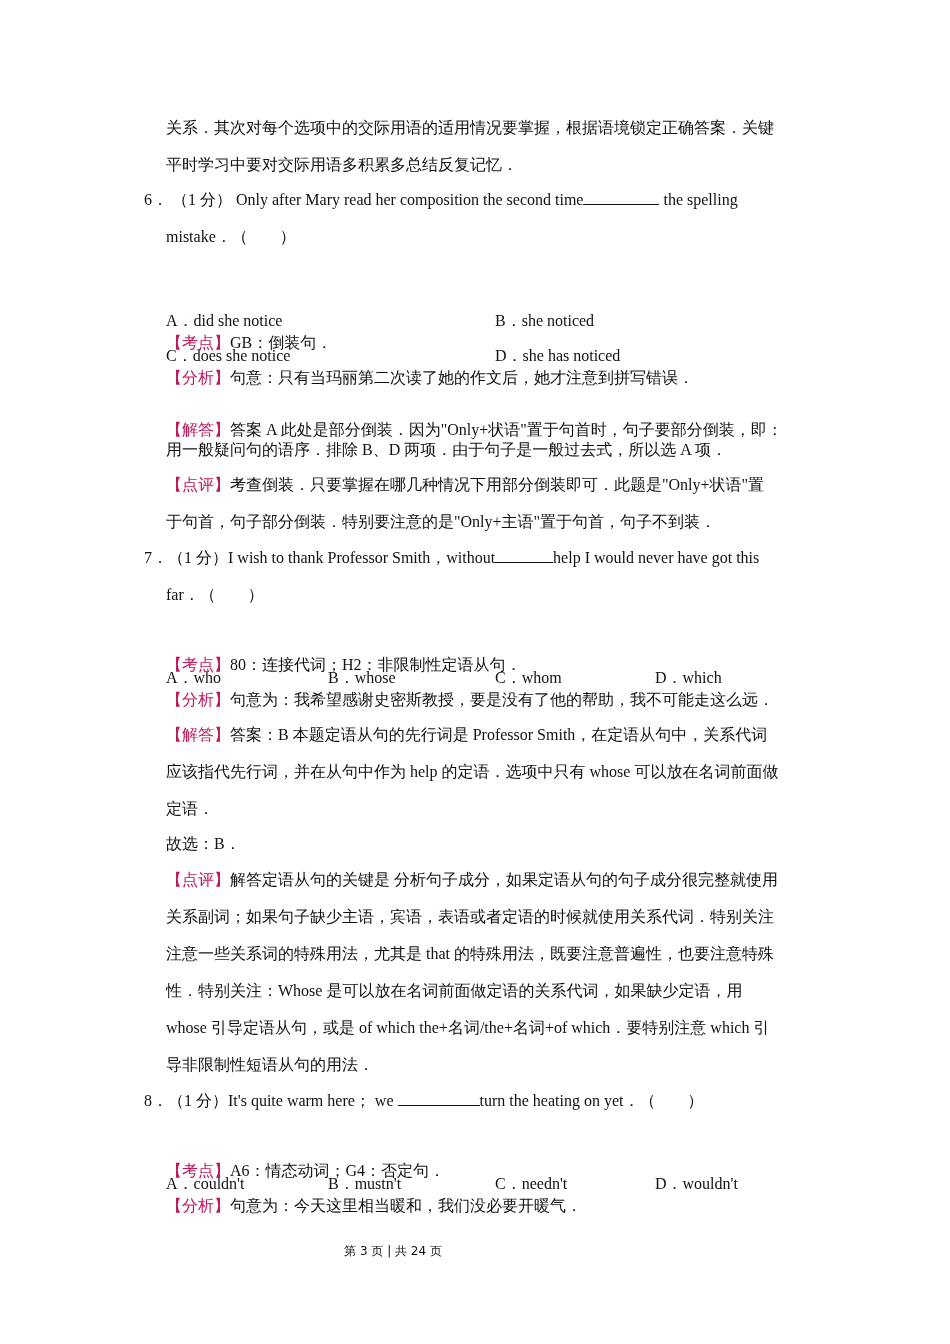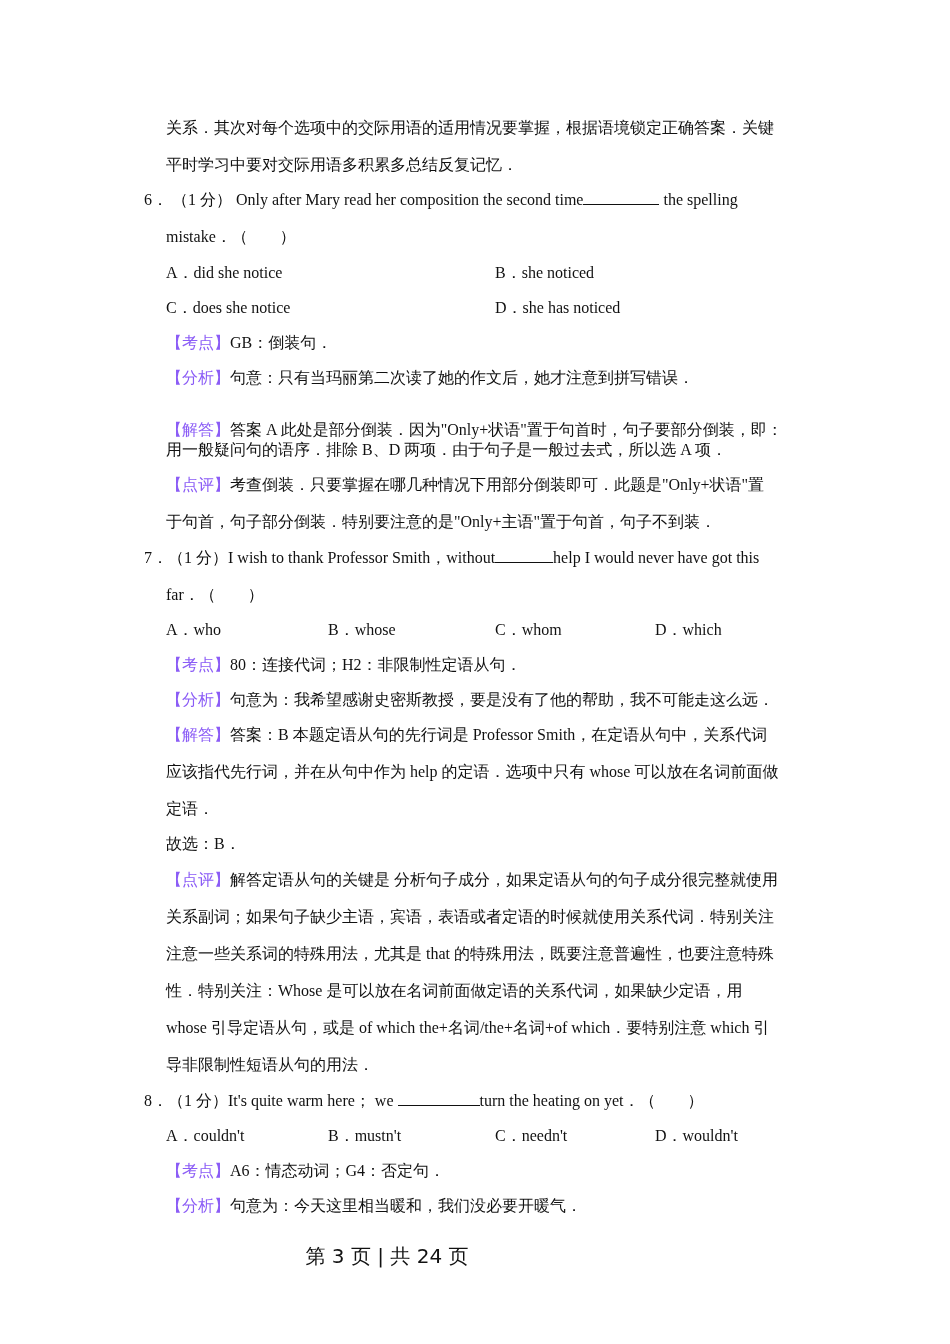--- a/index.html
+++ b/index.html
@@ -1,25 +1,25 @@
 <!DOCTYPE html>
 <html><head>
 <meta charset="utf-8">
 <style>
   html, body { margin: 0; padding: 0; background: #ffffff; }
   body { width: 950px; height: 1344px; position: relative; overflow: hidden;
          font-family: "Liberation Serif", "DejaVu Serif", serif; color: #111; }
   .line { position: absolute; font-size: 16px; line-height: 20px; white-space: nowrap; }
-  .tag { color: #8b5cf6; }
+  .tag { color: #be185d; }
   .num { left: 144px; }
   .ind { left: 166px; }
-  .opt { position: absolute; font-size: 16px; line-height: 20px; white-space: nowrap; }
+  .opt { position: absolute; font-size: 16px; line-height: 20px; white-space: nowrap; margin-top: 48px; }
   .blank { display: inline-block; border-bottom: 1px solid #111; height: 14px; vertical-align: baseline; }
-  .footer { position: absolute; top: 1243px; left: 10px; width: 754px; text-align: center;
-            font-family: "DejaVu Sans", sans-serif; font-size: 20px; color: #111; }
+  .footer { position: absolute; top: 1243px; left: 16px; width: 754px; text-align: center;
+            font-family: "DejaVu Sans", sans-serif; font-size: 12px; color: #111; }
 </style>
 </head>
 <body>
 
 <div class="line ind" style="top:118px;">关系．其次对每个选项中的交际用语的适用情况要掌握，根据语境锁定正确答案．关键</div>
 <div class="line ind" style="top:155px;">平时学习中要对交际用语多积累多总结反复记忆．</div>
 
 <div class="line num" style="top:190px;">
   <span>6．</span>
   <span>（1 分）</span>

